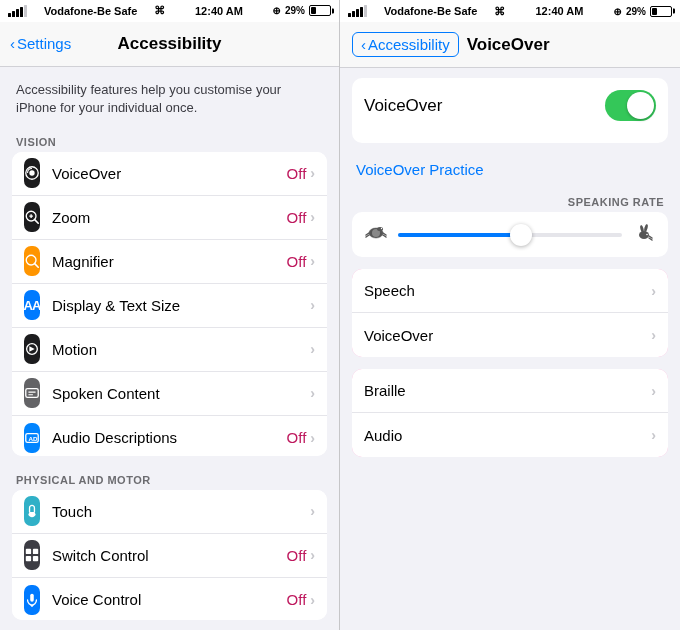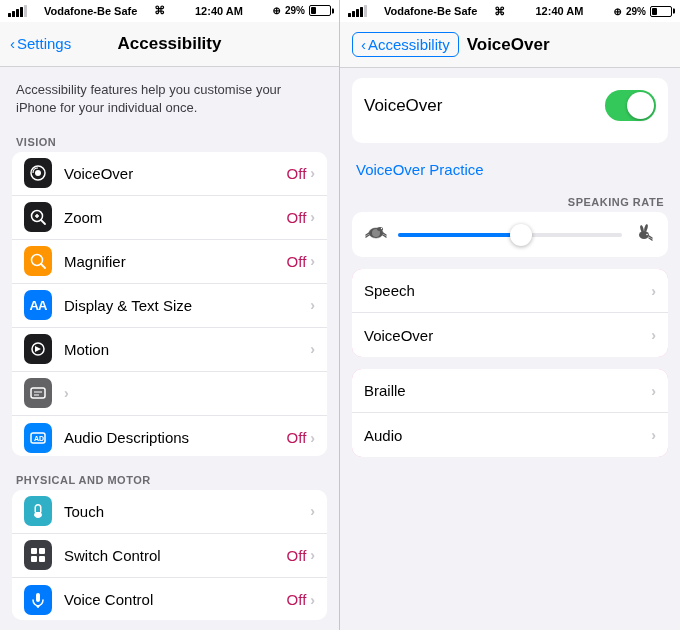--- a/index.html
+++ b/index.html
@@ -91,21 +91,21 @@
       align-items: center;
       padding: 0 12px;
       height: 44px;
       border-bottom: 1px solid #e5e5ea;
       background: #fff;
       cursor: pointer;
     }
     .settings-row:last-child { border-bottom: none; }
 
     .row-icon {
-      width: 28px;
+      width: 16px;
       height: 30px;
       border-radius: 7px;
       display: flex;
       align-items: center;
       justify-content: center;
       margin-right: 12px;
       flex-shrink: 0;
       font-size: 16px;
       color: #fff;
     }
@@ -452,20 +452,21 @@
     </div>
 
     <div class="settings-row">
       <div class="row-icon" style="background:#636366;">
         <svg width="18" height="18" viewBox="0 0 18 18">
           <rect x="2" y="4" width="14" height="10" rx="2" stroke="white" stroke-width="1.5" fill="none"></rect>
           <line x1="5" y1="8" x2="13" y2="8" stroke="white" stroke-width="1.2"></line>
           <line x1="5" y1="11" x2="10" y2="11" stroke="white" stroke-width="1.2"></line>
         </svg>
       </div>
+      <span class="row-label">Spoken Content</span>
       <span class="chevron">›</span>
     </div>
 
     <div class="settings-row">
       <div class="row-icon" style="background:#0084ff;">
         <svg width="18" height="18" viewBox="0 0 18 18">
           <rect x="2" y="4" width="14" height="10" rx="2" stroke="white" stroke-width="1.5" fill="none"></rect>
           <text x="5" y="12" font-size="7" fill="white" font-weight="bold">AD</text>
         </svg>
       </div>

